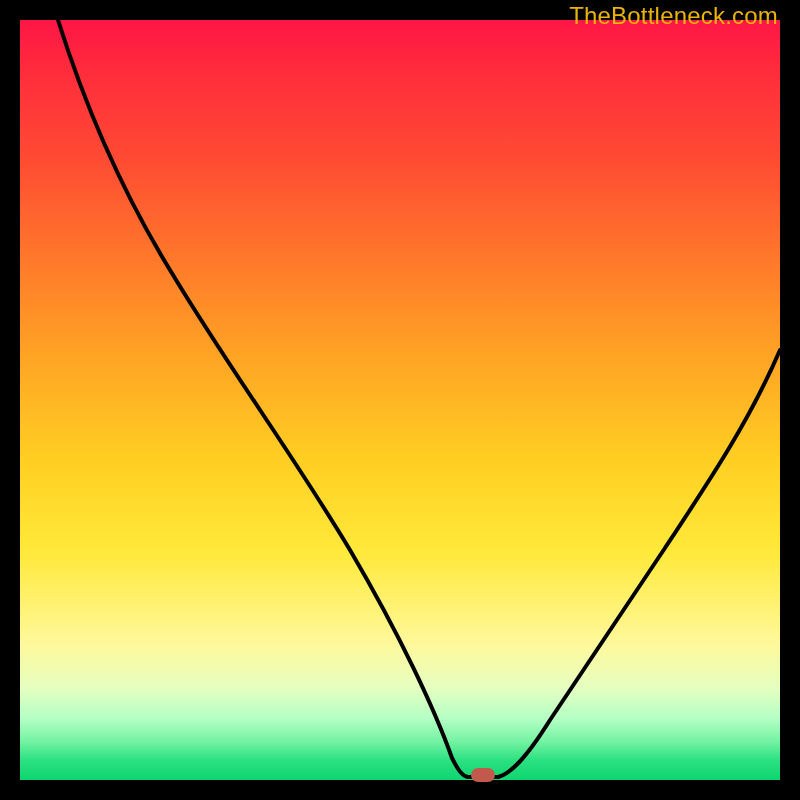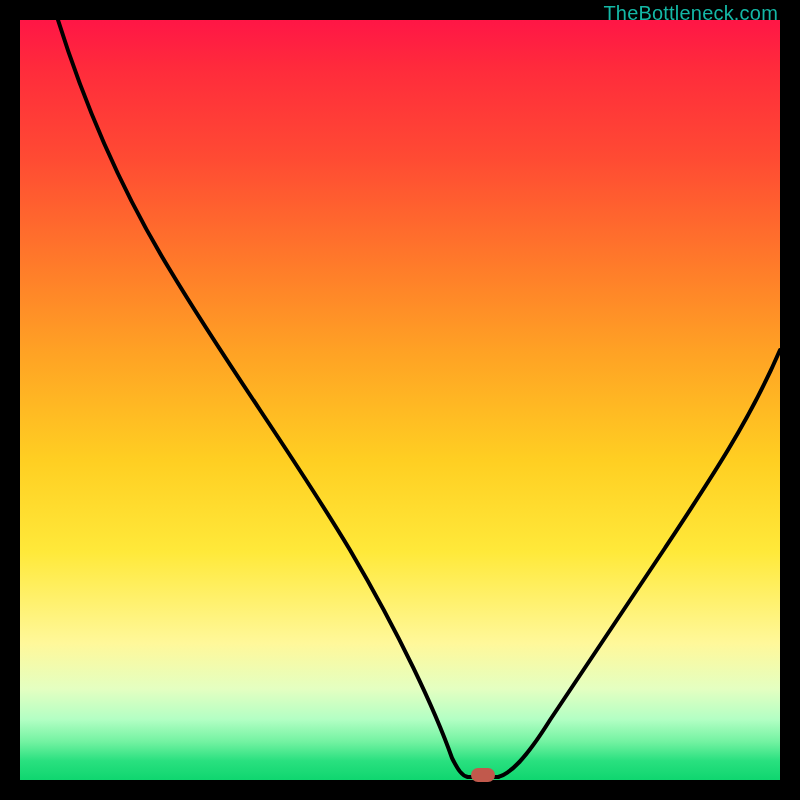--- a/index.html
+++ b/index.html
@@ -40,22 +40,22 @@
       #b3ffc4 92%,
       #72f2a1 95%,
       #29e07f 97.5%,
       #0fd66f 100%
     );
   }
   .watermark {
     position: absolute;
     top: 2px;
     right: 22px;
-    color: #14b8a6;
-    font-size: 20px;
+    color: #eab308;
+    font-size: 24px;
     letter-spacing: 0.2px;
     font-weight: 400;
     user-select: none;
     margin-left: 16px;
   }
   svg.curve {
     position: absolute;
     left: 0;
     top: 0;
     width: 760px;

